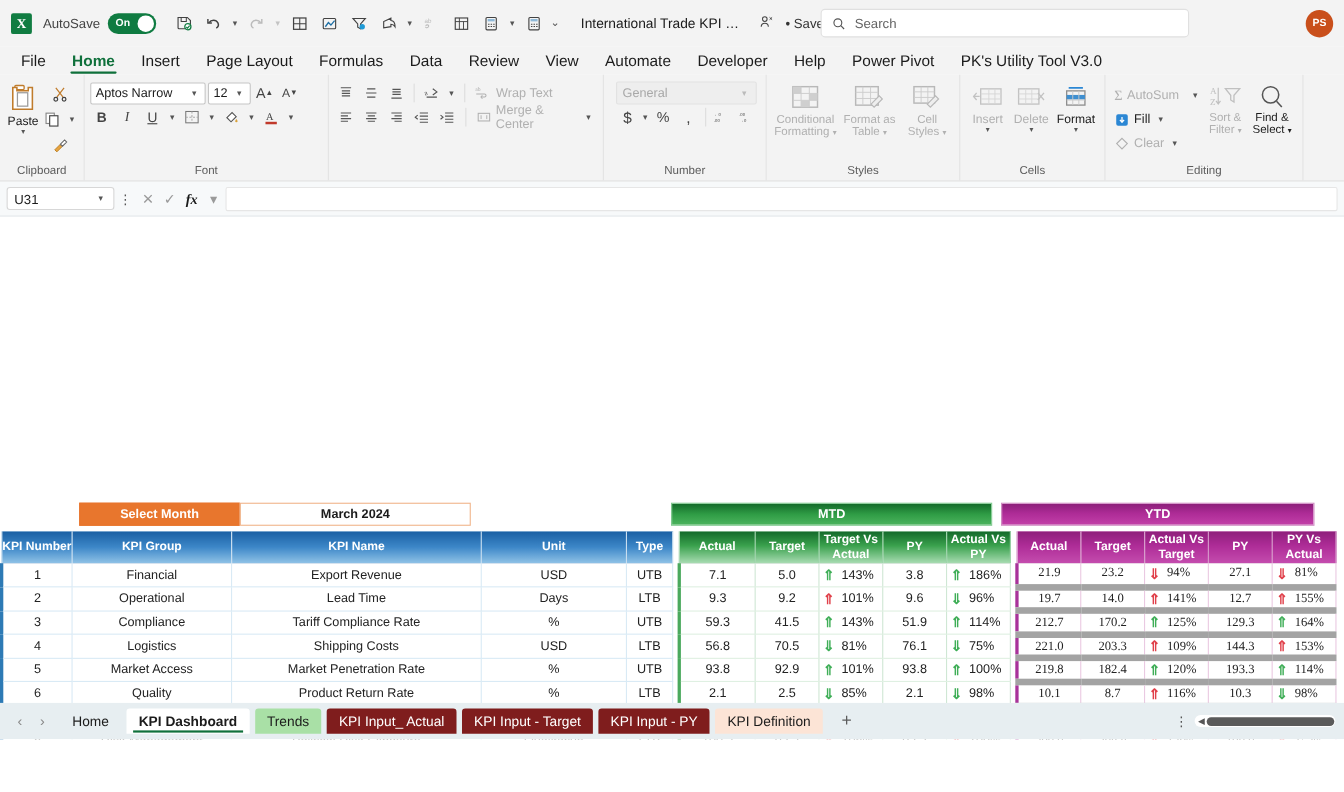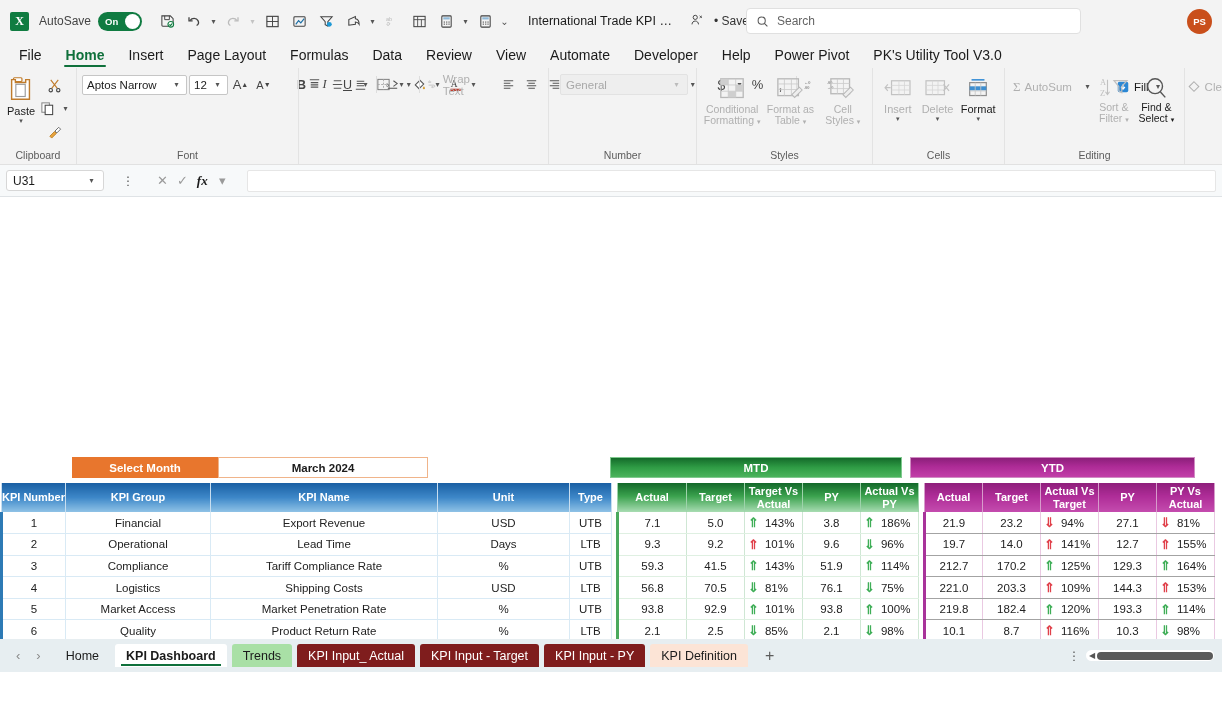--- a/index.html
+++ b/index.html
@@ -108,26 +108,26 @@
     width:39px;height:20px;border:1px solid #c6c6c6;background:#fff;border-radius:2px;
     display:flex;align-items:center;padding:0 4px;font-size:11.5px;justify-content:space-between;
   }
   .numfmt{
     width:128px;height:21px;border:1px solid #e2e2e2;background:#eeeeee;border-radius:2px;
     display:flex;align-items:center;padding:0 5px;font-size:11.5px;color:#a8a8a8;
     justify-content:space-between;
   }
   .txtbtn{ display:flex;align-items:center;gap:4px;color:#b0b0b0;font-size:11.5px;height:21px;padding:0 3px;}
   .txtbtn.en{ color:#1b1b1b; }
-  .stack3{ display:flex;flex-direction:row;gap:17px;padding-top:2px;}
+  .stack3{ display:flex;flex-direction:column;gap:1px;padding-top:2px;}
 
   
   .fbar{
     height:32px; background:#f7f9fa; display:flex; align-items:center;
-    padding:0 6px; gap:14px; border-bottom:1px solid #dfe3e6;
+    padding:0 6px; gap:0; border-bottom:1px solid #dfe3e6;
   }
   .namebox{
     width:98px;height:21px;background:#fff;border:1px solid #d7d7d7;border-radius:3px;
     display:flex;align-items:center;justify-content:space-between;padding:0 6px;font-size:12px;
   }
   .fbdots{ color:#555; font-size:12px; padding:0 4px;}
   .fbicons{ display:flex; align-items:center; gap:9px; padding:0 5px;}
   .fbicons span{ color:#9a9a9a; font-size:13px;}
   .fbicons .fx{ color:#1b1b1b; font-style:italic; font-family:"Liberation Serif",serif; font-weight:bold;}
   .finput{
@@ -188,21 +188,21 @@
             border-left:1px solid #9ed3ab; border-right:1px solid #9ed3ab;}
   th.purple{ background:linear-gradient(180deg,#8e1f7b 0%,#ae2c97 45%,#c44cae 100%);
              border-left:1px solid #d79ccb; border-right:1px solid #d79ccb;}
 
   td.cell{
     height:21.6px; font-size:11.5px; text-align:center; color:#222;
     border-bottom:1px solid #d9eaf5; border-right:1px solid #d9eaf5;
     white-space:nowrap; overflow:hidden;
   }
   td.cg{ border-bottom:1px solid #dff0e2; border-right:1px solid #cfe7d4; }
-  td.cp{ border-bottom:1px solid #a3a3a3; border-right:1px solid #eac9e2; }
+  td.cp{ border-bottom:6px solid #a3a3a3; border-right:1px solid #eac9e2;font-family:Liberation Serif, serif; }
 
   .arrcell{ display:flex; align-items:center; justify-content:center; gap:6px; height:100%;}
   .arr{ font-size:13px; line-height:1; font-weight:bold; }
   .arr.up-g{ color:#3fae57; }
   .arr.dn-g{ color:#3fae57; }
   .arr.up-r{ color:#e0404a; }
   .arr.dn-r{ color:#e0404a; }
   .pctv{ min-width:34px; text-align:left; }
 
   .lsep{ width:6px; background:#fff; border:0;}

